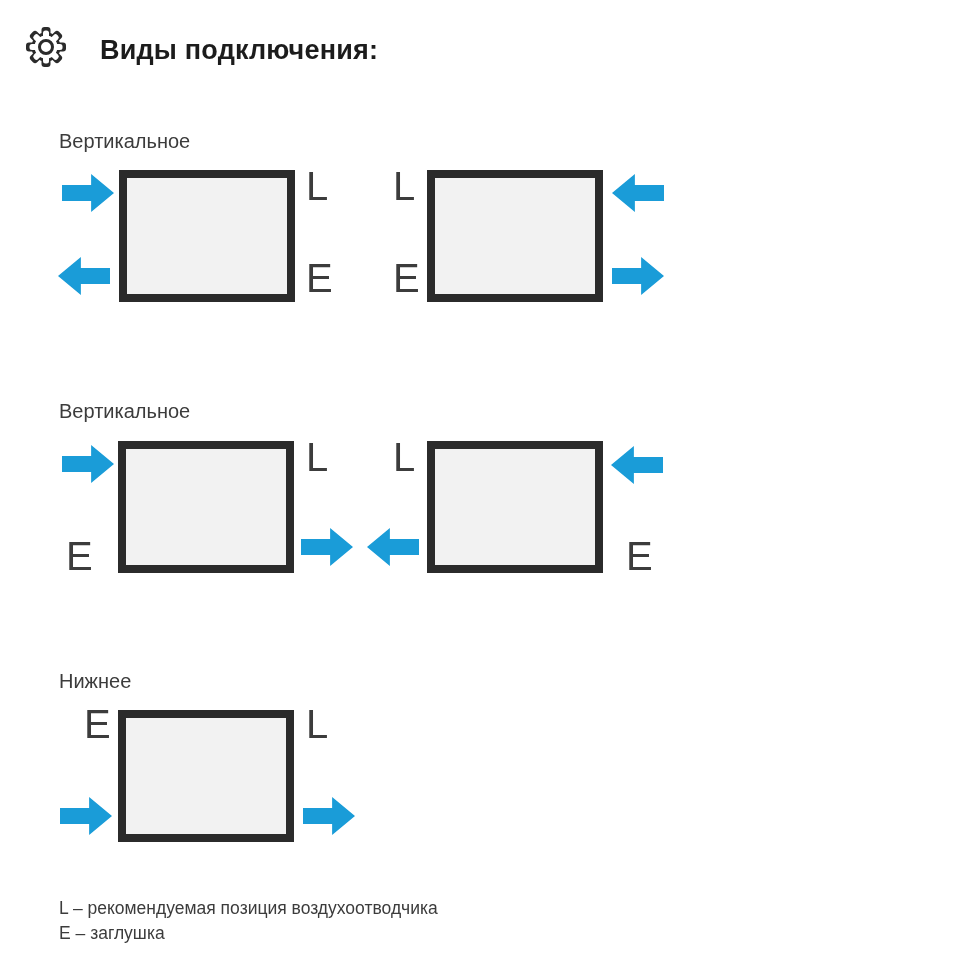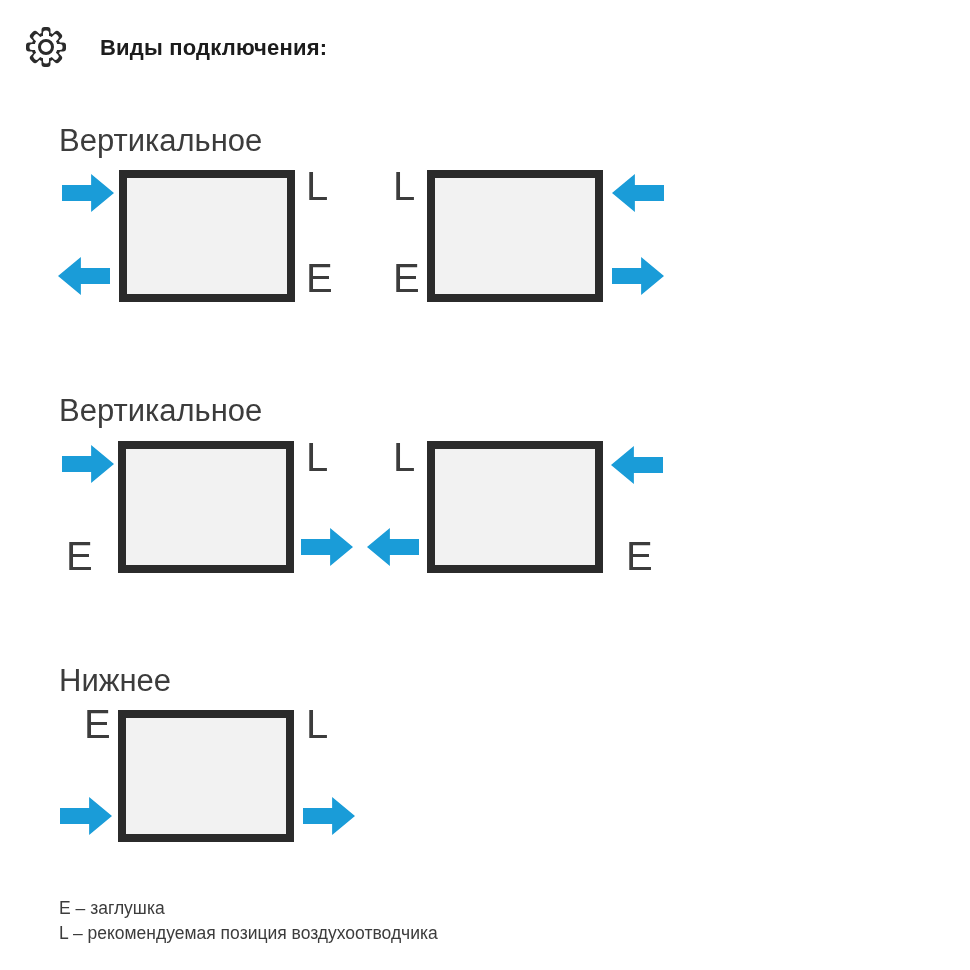--- a/index.html
+++ b/index.html
@@ -14,25 +14,25 @@
   *{box-sizing:border-box;}
   #canvas{
     position:relative;
     width:970px;height:970px;
     background:var(--bg);
     font-family:"Liberation Sans", sans-serif;
     overflow:hidden;
   }
   .abs{position:absolute;}
   .page-title{
-    font-size:22px;font-weight:700;color:var(--title);
+    font-size:27px;font-weight:700;color:var(--title);
     letter-spacing:.2px;white-space:nowrap;
   }
   .section-title{
-    font-size:31px;font-weight:400;color:var(--text);
+    font-size:20px;font-weight:400;color:var(--text);
     line-height:38px;white-space:nowrap;
   }
   .box{
     position:absolute;
     width:176px;height:132px;
     background:var(--box-fill);
     border:8px solid var(--box-border);
   }
   .arrow{
     position:absolute;
@@ -123,17 +123,17 @@
     <div>
       <div class="lbl" style="left:84px;top:704px;">E</div>
       <div class="box" style="left:118px;top:710px;"></div>
       <div class="lbl" style="left:306px;top:704px;">L</div>
       <div class="arrow right" style="left:60px;top:797px;"></div>
       <div class="arrow right" style="left:303px;top:797px;"></div>
     </div>
   </div>
 
   <div class="abs legend" style="left:59px;top:896px;">
+    <div>L – рекомендуемая позиция воздухоотводчика</div>
     <div>E – заглушка</div>
-    <div>L – рекомендуемая позиция воздухоотводчика</div>
   </div>
 
 </div>
 
 </body></html>

